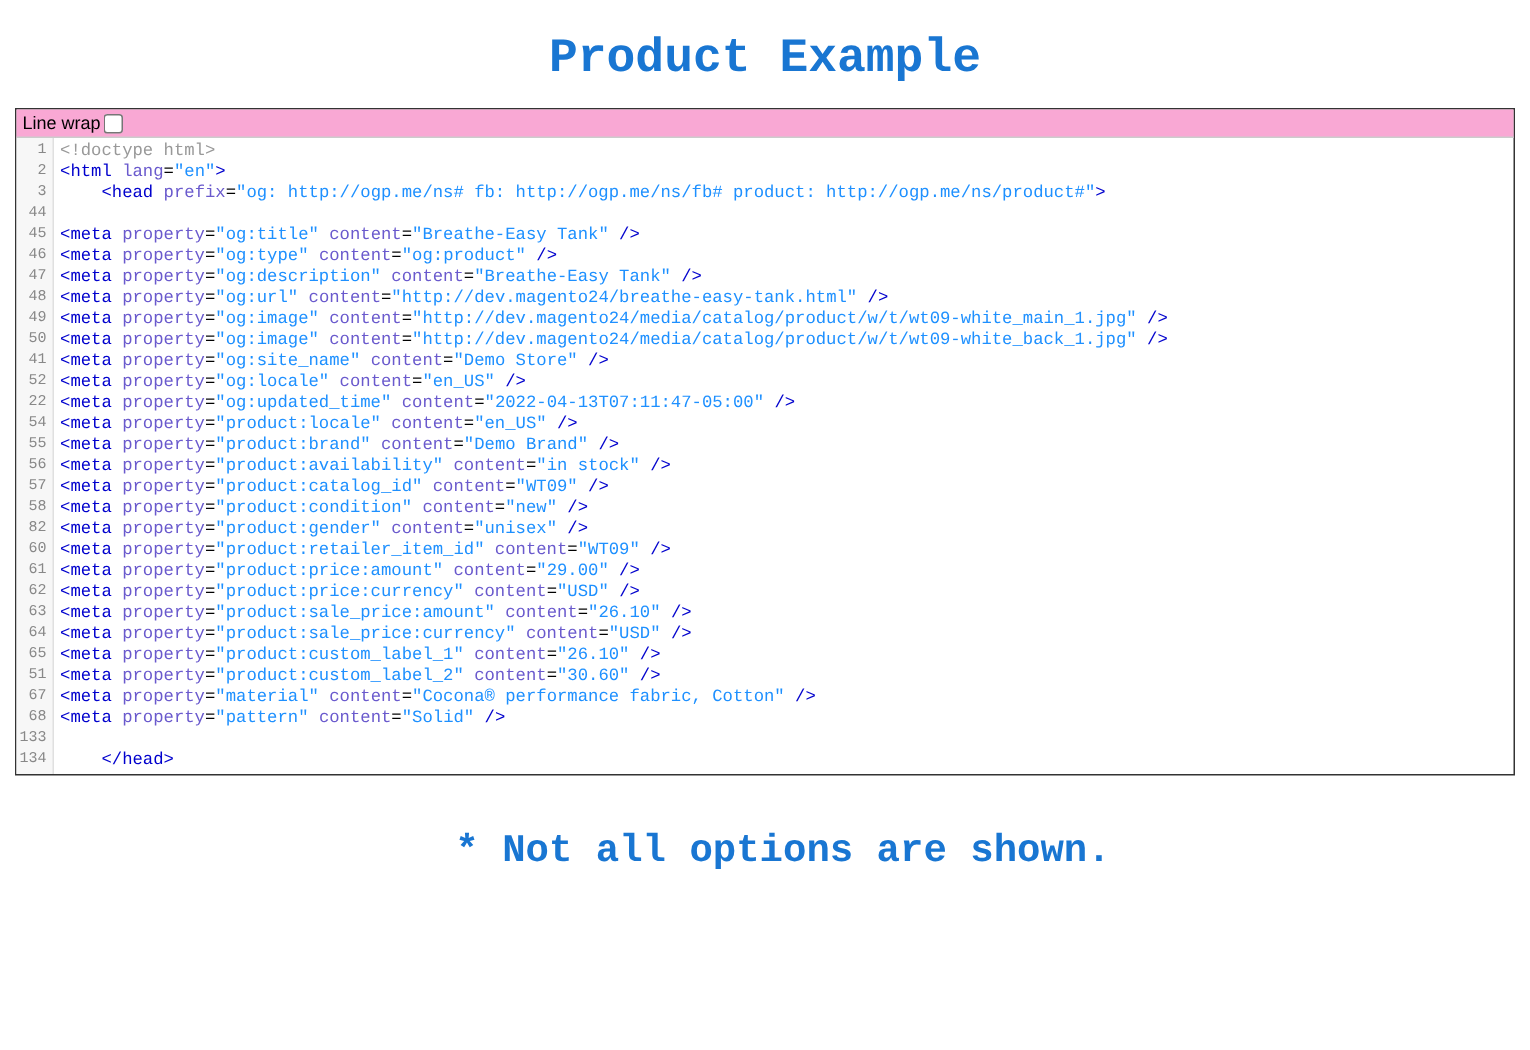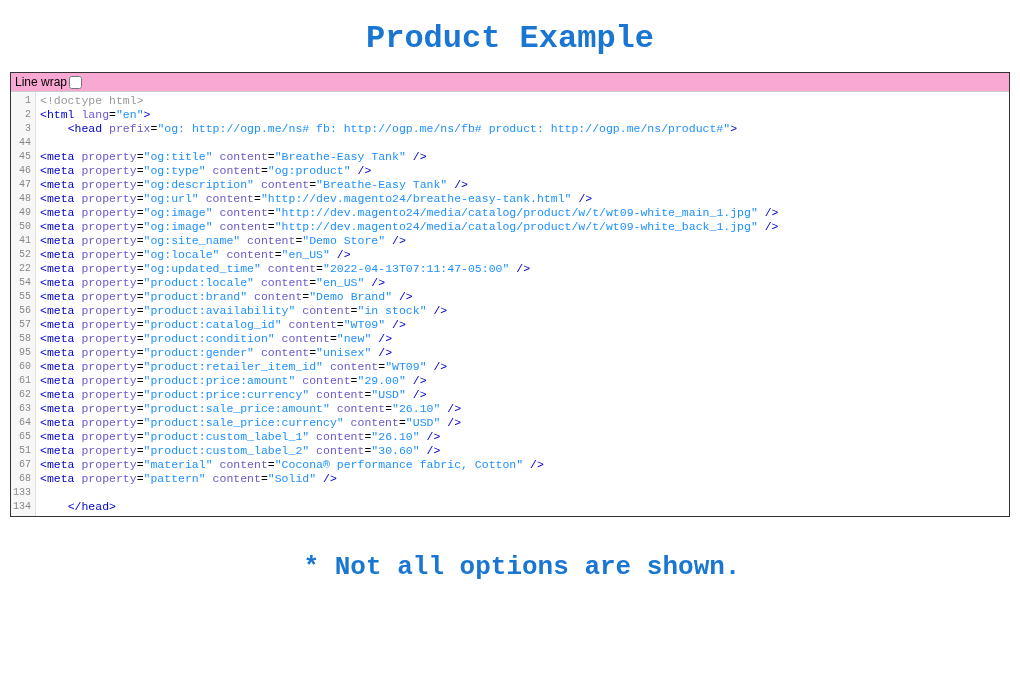--- a/index.html
+++ b/index.html
@@ -95,21 +95,21 @@
         <div>49</div>
         <div>50</div>
         <div>41</div>
         <div>52</div>
         <div>22</div>
         <div>54</div>
         <div>55</div>
         <div>56</div>
         <div>57</div>
         <div>58</div>
-        <div>95</div>
+        <div>82</div>
         <div>60</div>
         <div>61</div>
         <div>62</div>
         <div>63</div>
         <div>64</div>
         <div>65</div>
         <div>51</div>
         <div>67</div>
         <div>68</div>
         <div>133</div>

